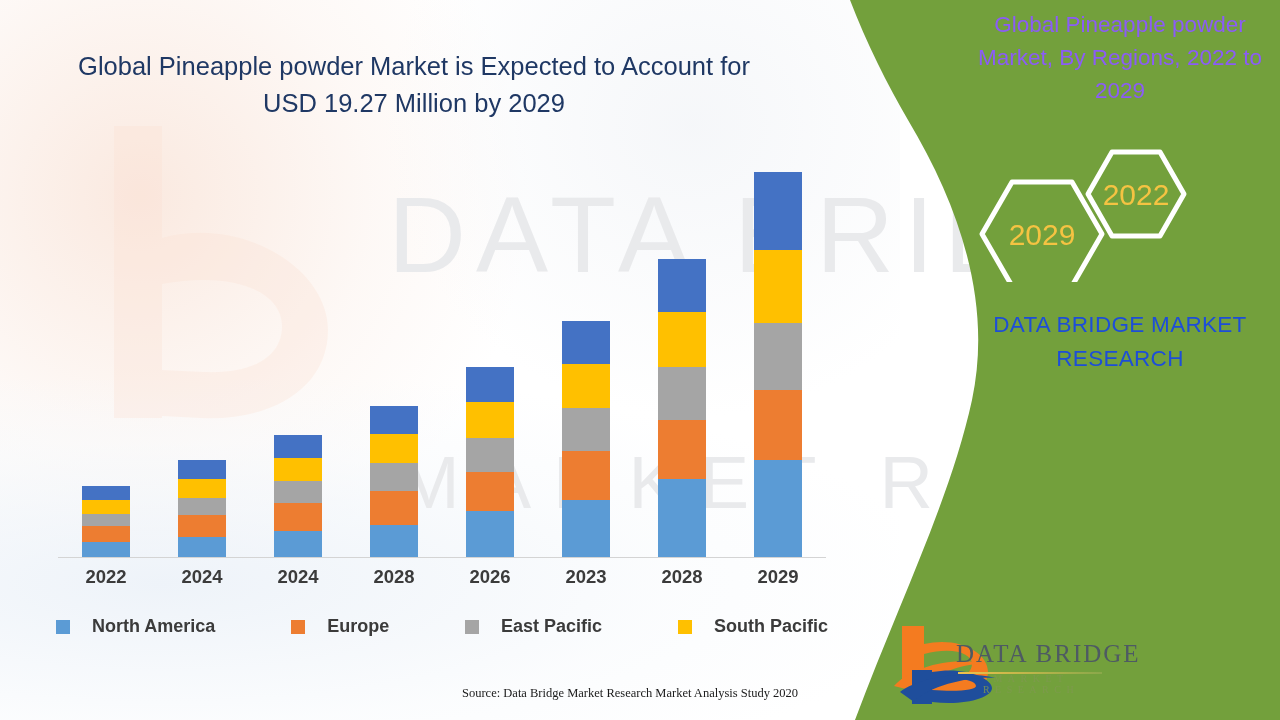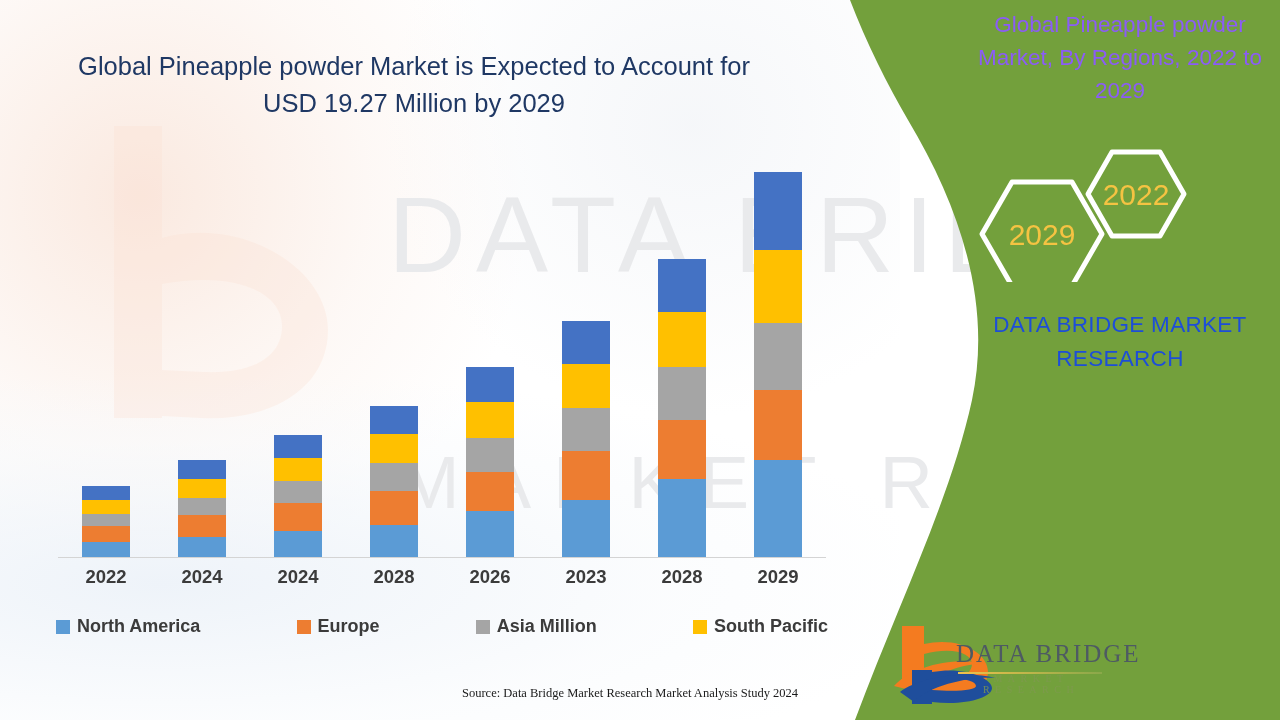--- a/index.html
+++ b/index.html
@@ -41,21 +41,21 @@
   .bar-col{flex:1 1 0;display:flex;flex-direction:column;align-items:center;justify-content:flex-end;height:100%;}
   .bar{width:48px;display:flex;flex-direction:column;justify-content:flex-end;}
   .seg{width:100%;}
 
   .xlabels{position:absolute;left:58px;top:566px;width:768px;display:flex;}
   .xlab{flex:1 1 0;text-align:center;color:#3b3b3b;font-size:18.5px;font-weight:bold;}
 
   
   .legend{position:absolute;left:56px;top:616px;width:772px;display:flex;
     align-items:center;justify-content:space-between;}
-  .leg-item{display:flex;align-items:center;gap:7px;}
+  .leg-item{display:flex;align-items:center;gap:22px;}
   .leg-swatch{width:14px;height:14px;display:inline-block;}
   .leg-label{color:#3b3b3b;font-size:18px;font-weight:bold;white-space:nowrap;}
 
   
   .foot{position:absolute;top:686px;color:#1a1a1a;font-size:12.5px;
     font-family:"Liberation Serif", serif;white-space:nowrap;}
   .foot-left{left:30px;}
   .foot-right{left:462px;}
 
   
@@ -193,29 +193,29 @@
       <div class="leg-item">
         <span class="leg-swatch" style="background: rgb(91, 155, 213);"></span>
         <span class="leg-label">North America</span>
       </div>
       <div class="leg-item">
         <span class="leg-swatch" style="background: rgb(237, 125, 49);"></span>
         <span class="leg-label">Europe</span>
       </div>
       <div class="leg-item">
         <span class="leg-swatch" style="background: rgb(165, 165, 165);"></span>
-        <span class="leg-label">Asia Million</span>
+        <span class="leg-label">East Pacific</span>
       </div>
       <div class="leg-item">
         <span class="leg-swatch" style="background: rgb(255, 192, 0);"></span>
         <span class="leg-label">South Pacific</span>
       </div>
     </div>
 
-  <div class="foot foot-right">Source: Data Bridge Market Research Market Analysis Study 2024</div>
+  <div class="foot foot-right">Source: Data Bridge Market Research Market Analysis Study 2020</div>
 
   <div id="green-panel">
     <svg width="450" height="720" viewBox="0 0 450 720">
       <path d="M20 0 L450 0 L450 720 L25 720 C70 600, 120 500, 142 400
                C162 306, 132 210, 78 120 C58 86, 36 42, 20 0 Z" fill="#73A03C"></path>
     </svg>
 
     <div class="gp-content">
       <div class="panel-title">Global Pineapple powder Market, By Regions, 2022 to 2029</div>
 

